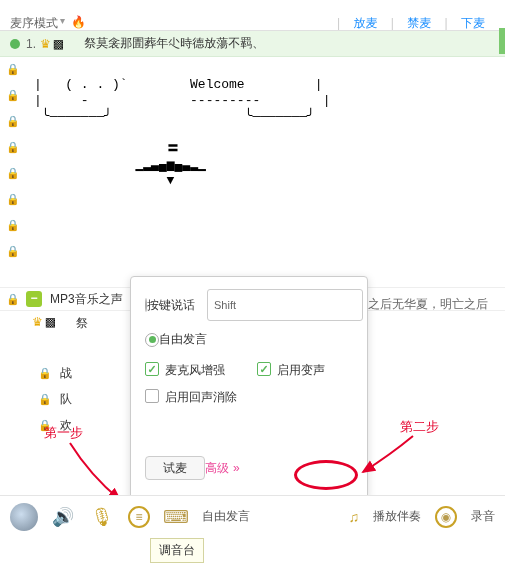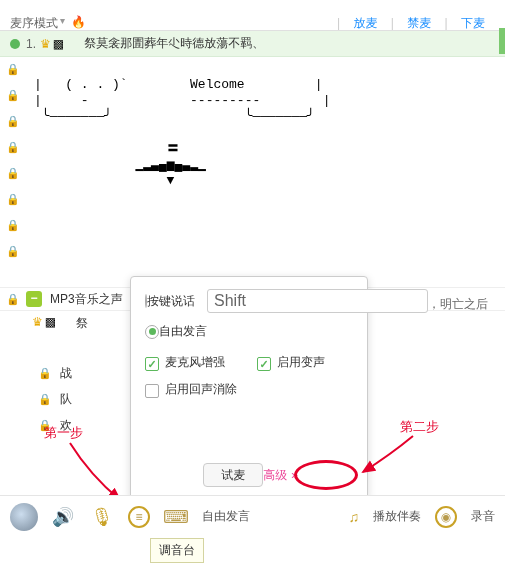--- a/index.html
+++ b/index.html
@@ -30,28 +30,28 @@
 .userrow .pix{color:#000;margin-right:20px}
 .userrow .txt{color:#333}
 .listblock{padding-left:38px;margin-top:24px}
 .listitem{display:flex;align-items:center;height:26px;gap:10px}
 .listitem .lock{color:#bbb}
 .listitem .ch{color:#333}
 .panel{position:absolute;left:130px;top:276px;width:238px;height:224px;background:#fff;border:1px solid #ccc;border-radius:4px;box-shadow:0 2px 8px rgba(0,0,0,.15);padding:12px 14px}
 .radiorow{display:flex;align-items:center;margin-bottom:10px;gap:0}
 .radio{width:14px;height:14px;border:1px solid #aaa;border-radius:50%;display:inline-flex;align-items:center;justify-content:center}
 .radio.sel::after{content:"";width:7px;height:7px;border-radius:50%;background:#5cb85c}
-.radiorow input[type=text]{flex:1;height:24px;border:1px solid #ccc;border-radius:3px;padding:0 6px;font-size:16px;color:#666}
+.radiorow input[type=text]{flex:1;height:32px;border:1px solid #ccc;border-radius:3px;padding:0 6px;font-size:11px;color:#666}
 .radiorow .lbl{color:#333;min-width:60px}
 .checks{margin-top:14px;display:grid;grid-template-columns:1fr 1fr;gap:10px 16px}
-.checkrow{display:flex;align-items:flex-end;gap:6px}
+.checkrow{display:flex;align-items:flex-start;gap:6px}
 .cbox{width:14px;height:14px;border:1px solid #aaa;border-radius:2px;display:inline-flex;align-items:center;justify-content:center;font-size:11px;color:#5cb85c}
 .cbox.on{border-color:#5cb85c}
 .cbox.on::after{content:"✓";font-weight:bold}
-.panelbtns{position:absolute;bottom:12px;left:14px;right:14px;display:flex;justify-content:center;align-items:center}
+.panelbtns{position:absolute;bottom:19px;left:14px;right:14px;display:flex;justify-content:flex-start;align-items:center}
 .btn-test{width:60px;height:24px;border:1px solid #ccc;border-radius:4px;background:#f7f7f7;text-align:center;line-height:22px;color:#333;cursor:pointer}
 .btn-adv{color:#ec4899;cursor:pointer}
 .btn-adv .arr{margin-left:4px;letter-spacing:-3px}
 .annot{position:absolute;pointer-events:none}
 .annot.red{color:#e4002b;font-weight:normal;font-size:13px}
 .red-oval{position:absolute;border:3px solid #e4002b;border-radius:50%;pointer-events:none}
 .bottombar{position:absolute;left:0;right:0;bottom:28px;height:42px;border-top:1px solid #e5e5e5;display:flex;align-items:center;padding:0 10px;gap:14px;background:#fff}
 .avatar{width:28px;height:28px;border-radius:50%;background:radial-gradient(circle at 40% 40%,#cde,#789)}
 .bicon{width:24px;height:24px;display:flex;align-items:center;justify-content:center;color:#b89b4b;font-size:18px}
 .bicon.gold{color:#c9a227}

